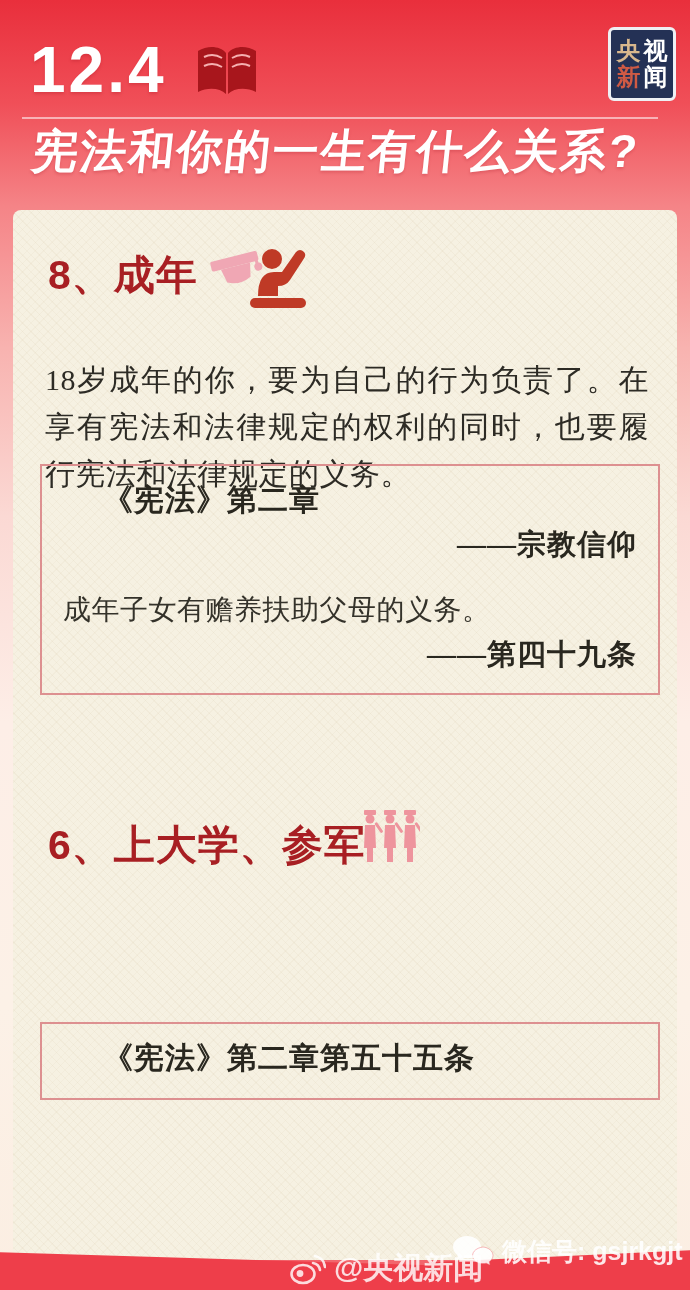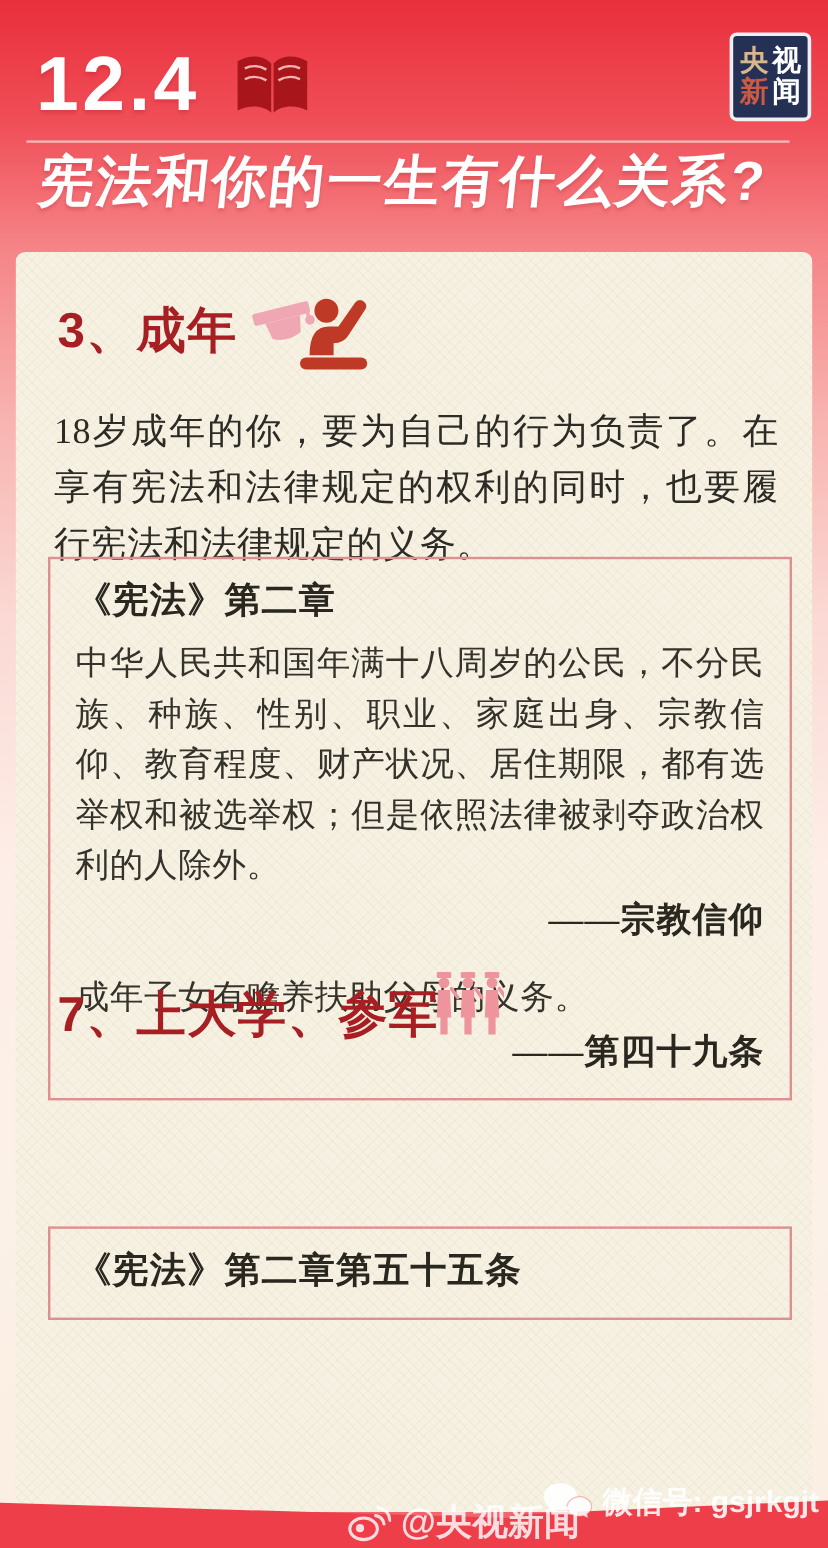--- a/index.html
+++ b/index.html
@@ -35,26 +35,26 @@
     background-image:
       repeating-linear-gradient(45deg, rgba(201,180,142,.10) 0 1px, transparent 1px 6px),
       repeating-linear-gradient(-45deg, rgba(201,180,142,.08) 0 1px, transparent 1px 6px);
   }
   .section-heading{position:absolute;color:#a81f23;font-size:41px;font-weight:900;
         letter-spacing:1px;white-space:nowrap;}
   .h3{left:48px;top:248px;} .h4{left:48px;top:818px;}
   .body-text{position:absolute;left:45px;width:604px;color:#2d2b25;
         font-family:"Liberation Serif",serif;font-size:30px;line-height:47px;
         text-align:justify;letter-spacing:.5px;}
-  .p3{top:336px;} .p4{top:872px;}
+  .p3{top:356px;} .p4{top:872px;}
   .quote-box{position:absolute;left:40px;width:574px;border:2px solid #dd9090;
         padding:14px 21px 18px 21px;background:transparent;}
   .qb1{top:464px;} .qb2{top:1022px;padding-bottom:19px;}
   .quote-title{color:#29271f;font-size:30px;font-weight:700;
-        font-family:"Liberation Serif",serif;letter-spacing:1px;}
+        font-family:"Liberation Serif",serif;letter-spacing:1px;margin-left:40px;}
   .quote-body{margin-top:12px;color:#34322a;font-family:"Liberation Serif",serif;
         font-size:28px;line-height:42px;text-align:justify;letter-spacing:.5px;}
   .quote-attr{margin-top:4px;color:#29271f;font-family:"Liberation Serif",serif;
         font-size:29px;font-weight:700;text-align:right;letter-spacing:1px;}
   .quote-body.second{margin-top:24px;}
   .icon-grad{position:absolute;left:208px;top:246px;width:102px;height:72px;}
   .icon-soldiers{position:absolute;left:362px;top:808px;width:58px;height:60px;}
   
   .band-base{position:absolute;left:0;top:1260px;width:690px;height:30px;background:#f2666d;}
   .band-dark-left{position:absolute;left:-12px;top:1252px;width:510px;height:50px;
@@ -89,45 +89,44 @@
       <span class="cctv-char c-white">视</span>
     </div>
     <div class="cctv-row">
       <span class="cctv-char c-red">新</span>
       <span class="cctv-char c-white">闻</span>
     </div>
   </div>
 
   <div class="card"></div>
 
-  <div class="section-heading h3">3、成年</div>
+  <div class="section-heading h3">8、成年</div>
   <svg class="icon-grad" viewBox="0 0 102 72">
     <g transform="rotate(-14 28 22)" fill="#f0a7b4">
       <rect x="4" y="10" width="48" height="10" rx="2"></rect>
       <path d="M13 20 L43 20 L40 34 Q28 40 16 34 Z"></path>
       <circle cx="50" cy="26" r="4"></circle>
       <rect x="48" y="16" width="3" height="10" rx="1.5"></rect>
     </g>
     <g fill="#bf3a26">
       <circle cx="64" cy="13" r="10"></circle>
       <path d="M50 50 Q50 26 66 26 L74 26 L88 6 Q92 2 96 6 Q99 9 95 14 L82 34 Q78 40 70 40 L70 50 Z"></path>
       <rect x="42" y="52" width="56" height="10" rx="5"></rect>
     </g>
   </svg>
   <div class="body-text p3">18岁成年的你，要为自己的行为负责了。在享有宪法和法律规定的权利的同时，也要履行宪法和法律规定的义务。</div>
 
   <div class="quote-box qb1">
     <div class="quote-title">《宪法》第二章</div>
-    <div class="quote-body">中华人民共和国年满十八周岁的公民，不分民族、种族、性别、职业、家庭出身、宗教信仰、教育程度、财产状况、居住期限，都有选举权和被选举权；但是依照法律被剥夺政治权利的人除外。</div>
     <div class="quote-attr">——宗教信仰</div>
     <div class="quote-body second">成年子女有赡养扶助父母的义务。</div>
     <div class="quote-attr">——第四十九条</div>
   </div>
 
-  <div class="section-heading h4">7、上大学、参军</div>
+  <div class="section-heading h4">6、上大学、参军</div>
   <svg class="icon-soldiers" viewBox="0 0 58 60">
     <g fill="#ee949d">
       <g>
         <rect x="2" y="2" width="12" height="5" rx="1"></rect>
           <circle cx="8" cy="11" r="4.5"></circle>
         <path d="M3 17 L13 17 L14 40 L11 40 L11 54 L5 54 L5 40 L2 40 Z"></path>
         <rect x="12" y="15" width="3" height="12" rx="1.5" transform="rotate(-35 13 15)"></rect>
       </g>
       <g transform="translate(20 0)">
         <rect x="2" y="2" width="12" height="5" rx="1"></rect>

